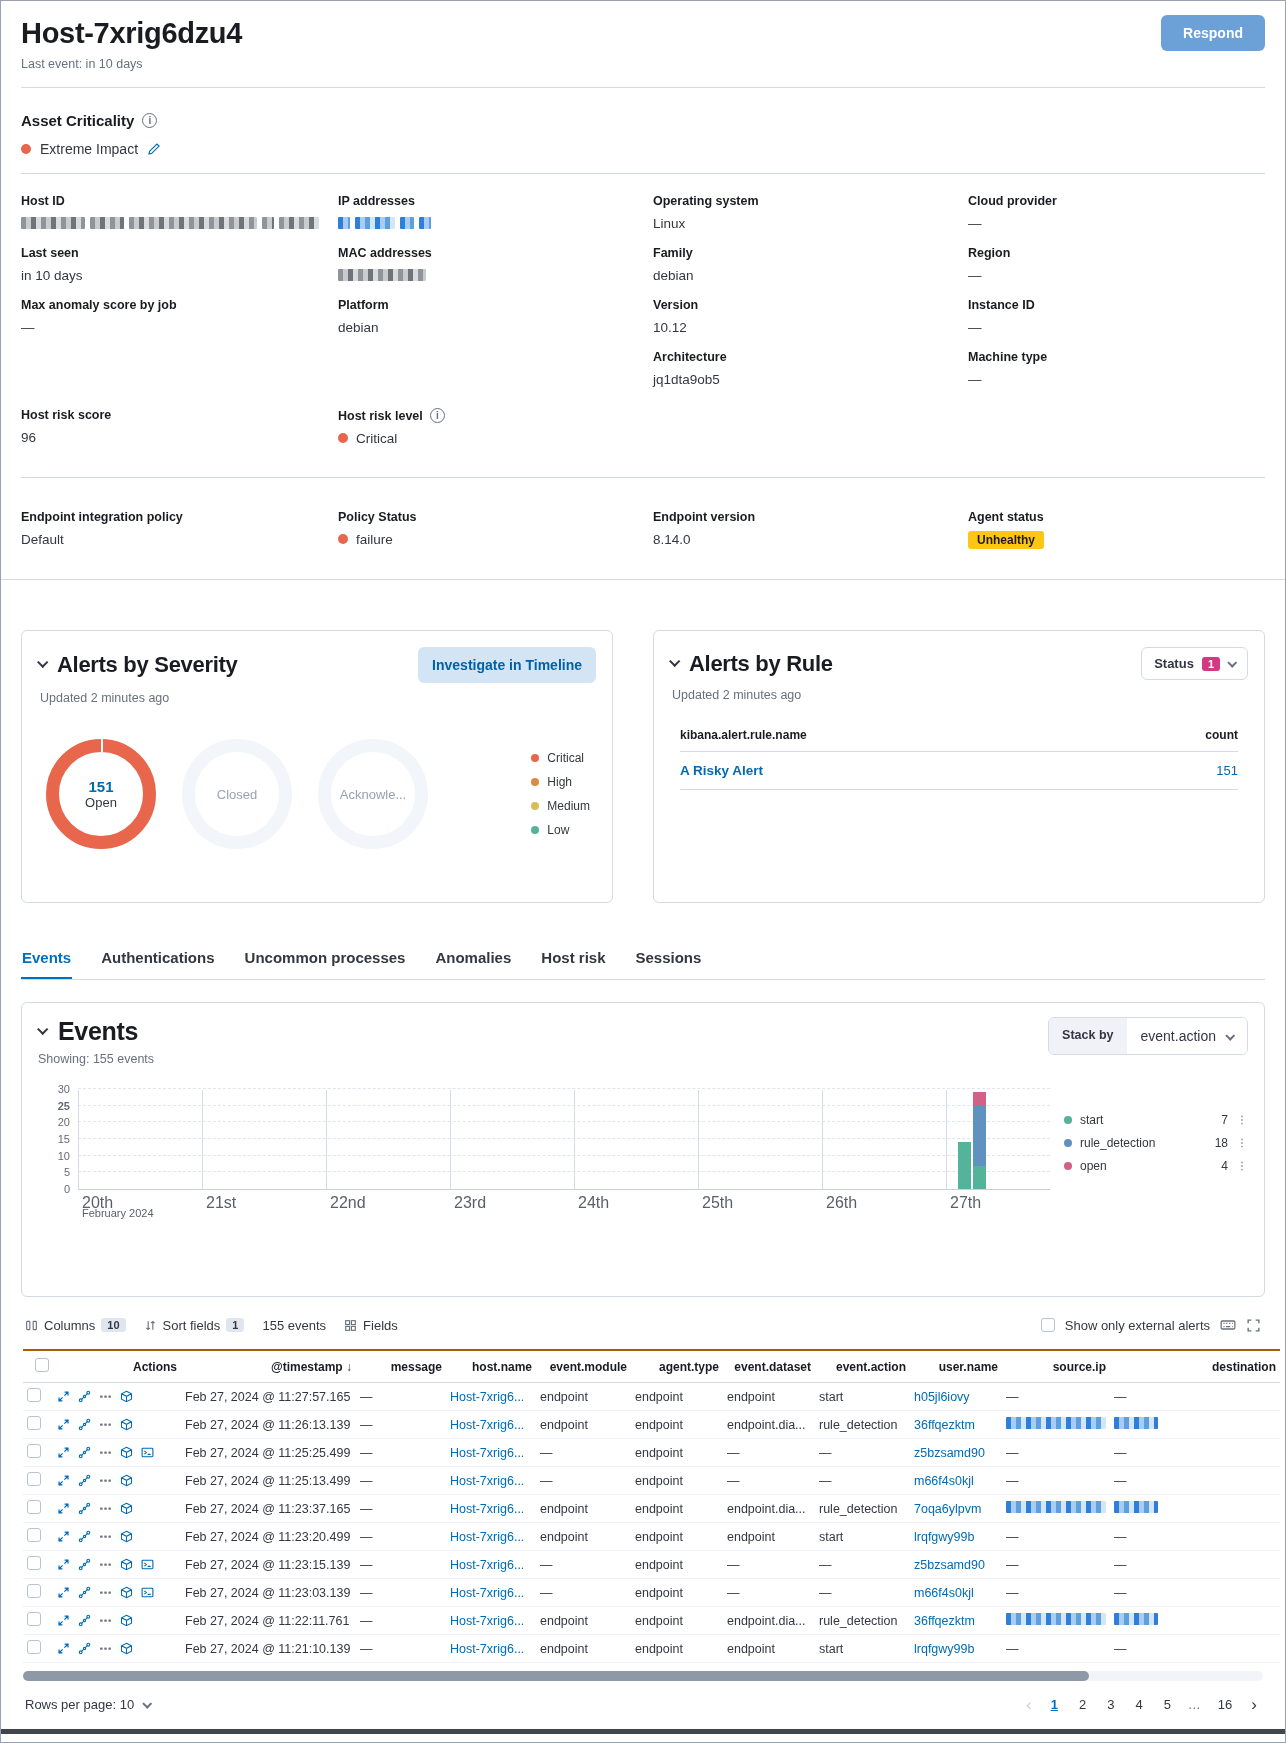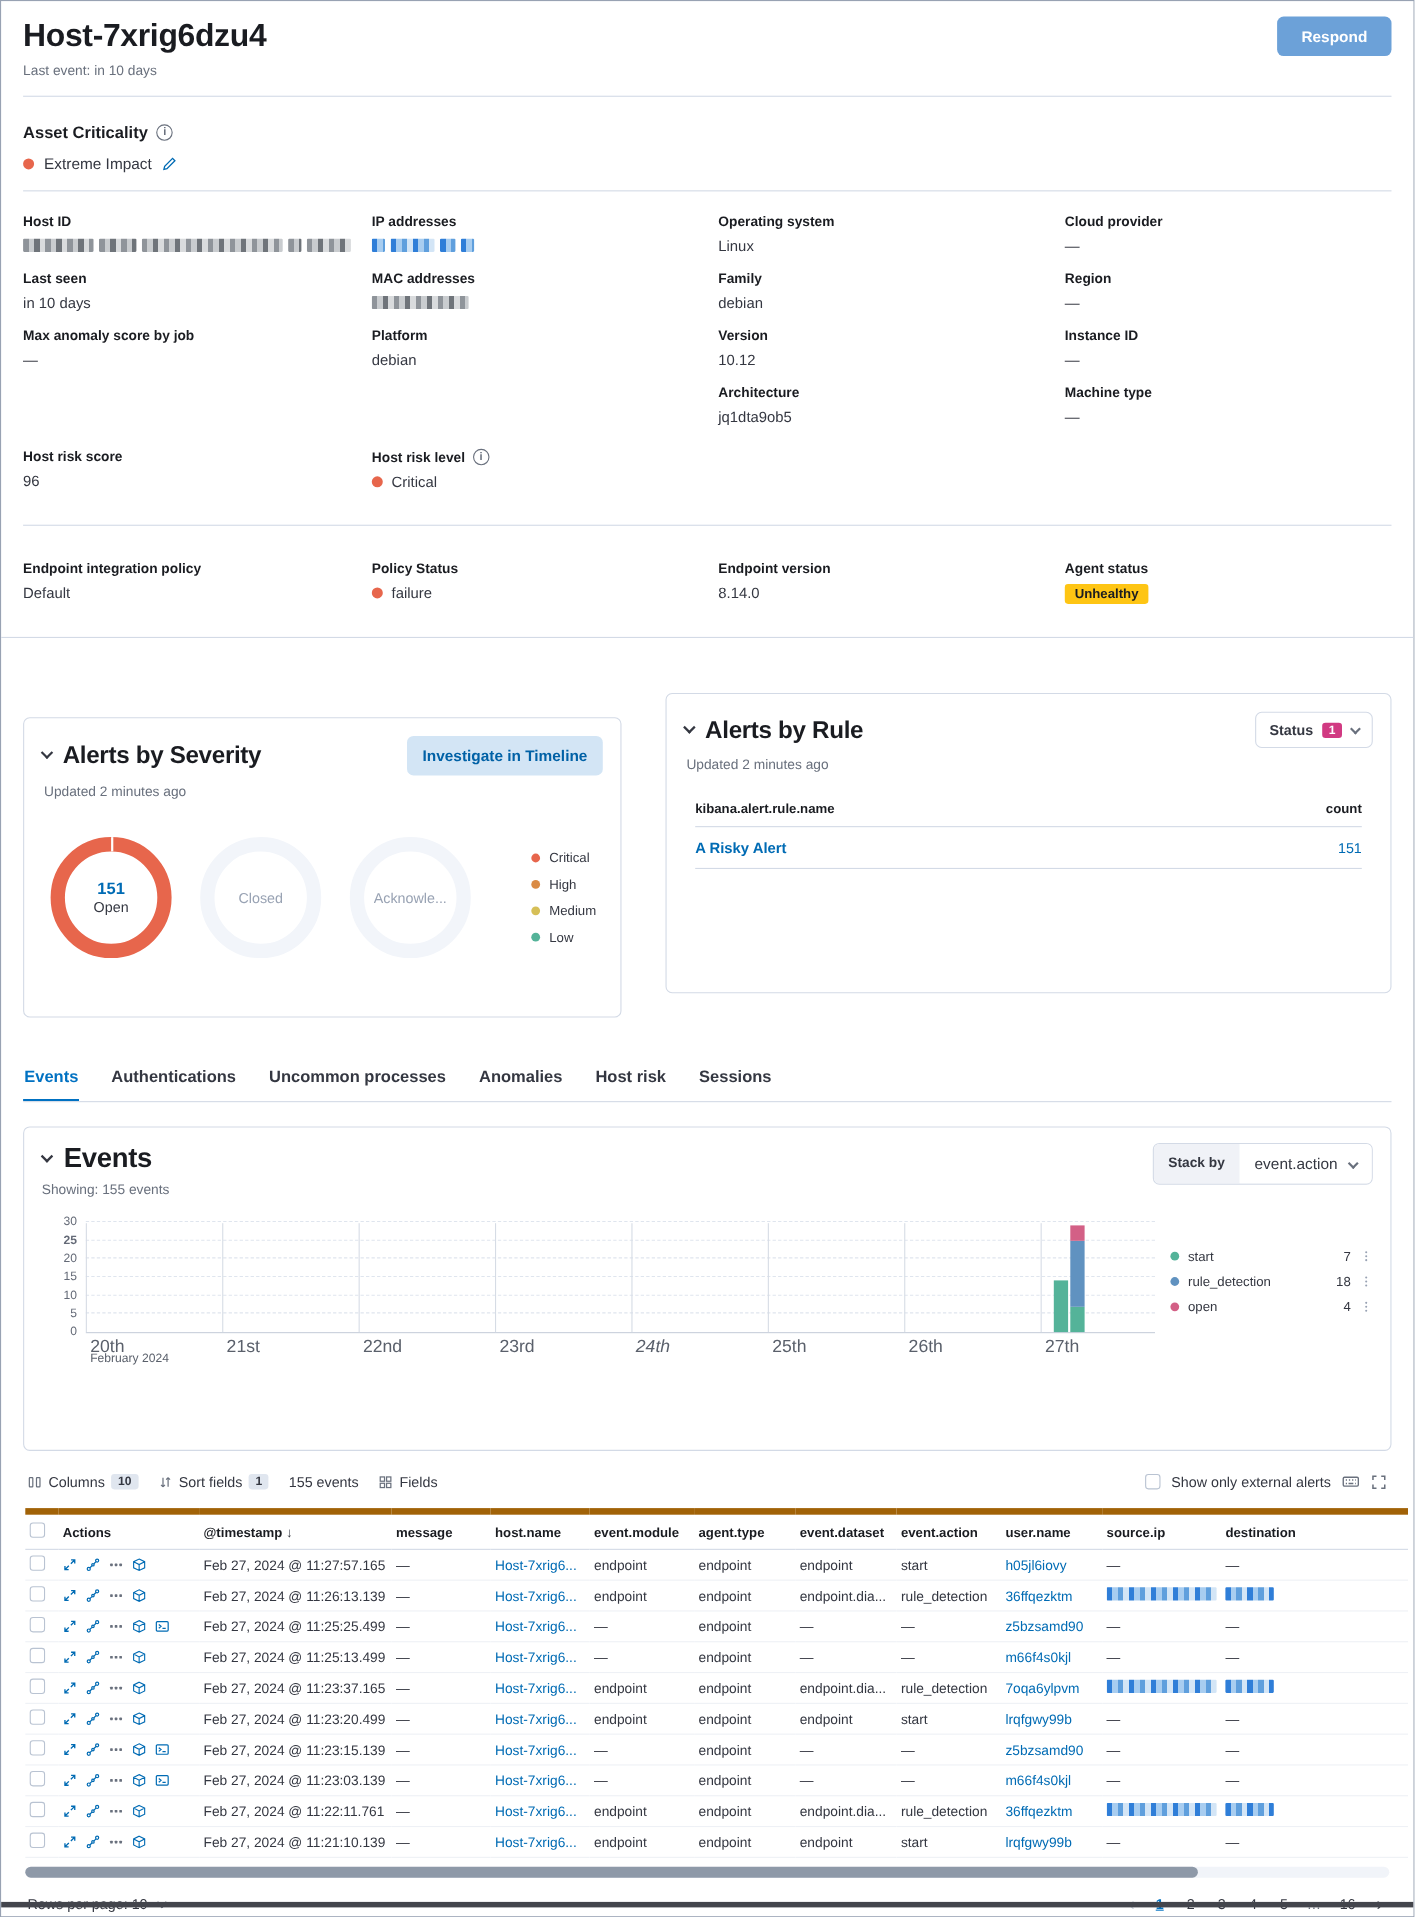--- a/index.html
+++ b/index.html
@@ -28,21 +28,21 @@
   .endpoint .ditem { margin-bottom:30px; }
   .redaction { display:inline-flex; gap:5px; }
   .redseg { height:12px; display:inline-block; border-radius:1px; }
   .red-gray { background:repeating-linear-gradient(90deg,#8f949a 0 5px,#c9cccf 5px 10px,#6f747a 10px 15px,#d9dbdd 15px 20px); }
   .red-blue { background:repeating-linear-gradient(90deg,#2f7ed8 0 5px,#a8cdf0 5px 10px,#5f9fdd 10px 15px,#d3e5f6 15px 20px); }
   .badge-warn { background:#FEC514; color:#1a1c21; font-size:12px; font-weight:700; padding:2px 9px; border-radius:3px; }
 
   
   .cards { display:flex; gap:40px; margin:50px 20px 0; }
   .card { border:1px solid #D3DAE6; border-radius:6px; padding:16px; height:273px; background:#fff; }
-  .sevcard { width:544px; flex:none;margin-top:22px; }
+  .sevcard { width:592px; flex:none; }
   .rulecard { flex:1; }
   .card-head { display:flex; align-items:center; gap:11px; }
   .card-head h2 { margin:0; font-size:22px; font-weight:700; color:#1a1c21; letter-spacing:-0.3px; }
   .chev { display:inline-block; width:7px; height:7px; border-right:2px solid #69707D; border-bottom:2px solid #69707D; transform:rotate(45deg) translateY(-1px); }
   .chev.big { width:8px; height:8px; border-color:#343741; margin-top:-4px; }
   .updated { margin-top:8px; margin-left:2px; font-size:12.5px; color:#69707D; }
   .inv-btn { margin-left:auto; background:#D3E5F5; color:#0061A6; border:none; border-radius:6px; padding:10px 14px; font-size:14px; font-weight:600; font-family:inherit; }
   .donut-row { display:flex; align-items:center; margin-top:34px; padding-left:8px; }
   .donut { width:110px; height:110px; border-radius:50%; border:13px solid #F2F5FA; display:flex; flex-direction:column; align-items:center; justify-content:center; margin-right:26px; position:relative; flex:none; }
   .donut.filled { border-color:#E7664C; }
@@ -90,21 +90,21 @@
   .clg-val { width:24px; text-align:right; }
 
   
   .ttoolbar { display:flex; align-items:center; margin:20px 24px 0; font-size:13px; color:#343741; }
   .tbtn { display:inline-flex; align-items:center; gap:6px; margin-right:18px; }
   .cntbadge { background:#E0E6EF; border-radius:3px; padding:1px 6px; font-size:11px; font-weight:700; color:#343741; }
   .tcount { font-weight:400; margin-right:18px;text-align:center; }
   .tright { margin-left:auto; display:flex; align-items:center; gap:10px; }
   .cbx { width:14px; height:14px; border:1px solid #B9C3D2; border-radius:3px; display:inline-block; background:#fff; flex:none; }
   .etable { margin:16px 0 0 22px; border-collapse:collapse; table-layout:fixed; font-size:12.5px; color:#343741; }
-  .etable th { border-top:6px solid #a16207; border-bottom:1px solid #D3DAE6; padding:7px 4px; text-align:left; font-size:12px; font-weight:700; color:#1a1c21; white-space:nowrap; overflow:hidden; }
+  .etable th { border-top:2px solid #a16207; border-bottom:1px solid #D3DAE6; padding:7px 4px; text-align:right; font-size:12px; font-weight:700; color:#1a1c21; white-space:nowrap; overflow:hidden; }
   .etable td { padding:5px 4px; border-bottom:1px solid #EEF1F6; white-space:nowrap; overflow:hidden; height:26px; }
   .etable a { color:#006BB4; text-decoration:none; }
   .acts { display:flex; align-items:center; gap:8px; border:none !important; }
   .abtn { display:inline-flex; align-items:center; }
   .sort-arrow { font-weight:400; color:#343741; }
   .hscroll { margin:8px 22px 0; height:10px; border-radius:5px; background:#F1F4F9; position:relative; }
   .hthumb { position:absolute; left:0; top:0; height:10px; width:86%; background:#8E99A8; border-radius:5px; }
   .tfooter { display:flex; align-items:center; margin:14px 24px 0; font-size:13px; }
   .rpp { display:flex; align-items:center; gap:9px; }
   .pager { margin-left:auto; display:flex; align-items:center; gap:9px; }
@@ -404,21 +404,21 @@
             <div class="vgrid" style="left: 0px;"></div>
             <span class="xtick" style="left: 4px;">20th</span>
             <span class="xnote" style="left: 4px;">February 2024</span>
             <div class="vgrid" style="left: 124px;"></div>
             <span class="xtick" style="left: 128px;">21st</span>
             <div class="vgrid" style="left: 248px;"></div>
             <span class="xtick" style="left: 252px;">22nd</span>
             <div class="vgrid" style="left: 372px;"></div>
             <span class="xtick" style="left: 376px;">23rd</span>
             <div class="vgrid" style="left: 496px;"></div>
-            <span class="xtick" style="left: 500px; font-style: italic;">24th</span>
+            <span class="xtick" style="left: 500px;">24th</span>
             <div class="vgrid" style="left: 620px;"></div>
             <span class="xtick" style="left: 624px;">25th</span>
             <div class="vgrid" style="left: 744px;"></div>
             <span class="xtick" style="left: 748px;">26th</span>
             <div class="vgrid" style="left: 868px;"></div>
             <span class="xtick" style="left: 872px;">27th</span>
             <div class="bar" style="left: 880px; width: 13px; bottom: 0px; height: 46.6667px; background: rgb(84, 179, 153);"></div>
             <div class="bar" style="left: 895px; width: 13px; bottom: 0px; height: 23.3333px; background: rgb(84, 179, 153);"></div>
             <div class="bar" style="left: 895px; width: 13px; bottom: 23.3333px; height: 60px; background: rgb(96, 146, 192);"></div>
             <div class="bar" style="left: 895px; width: 13px; bottom: 83.3333px; height: 13.3333px; background: rgb(211, 96, 134);"></div>

